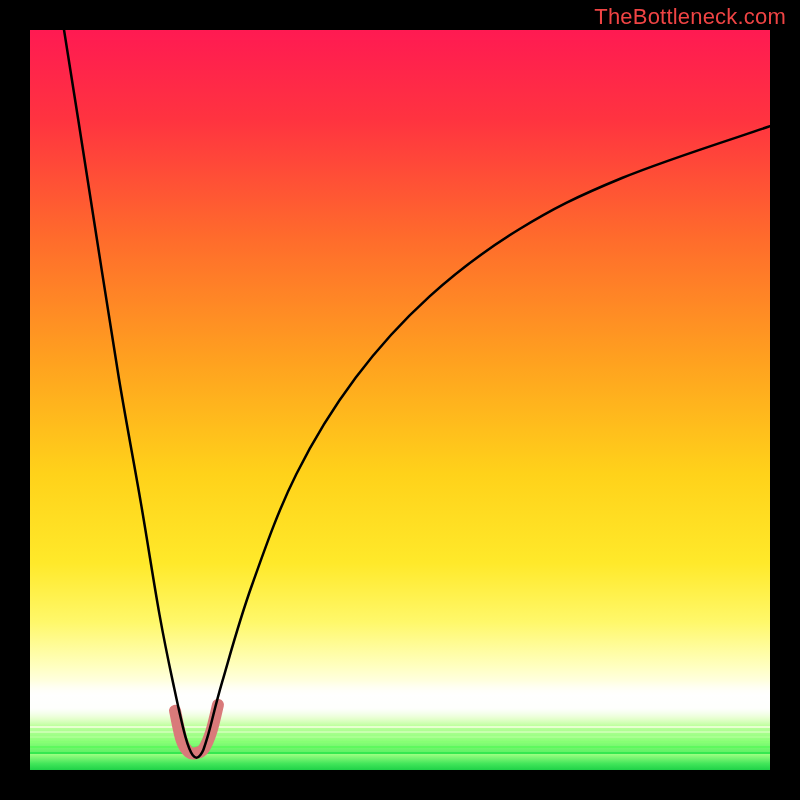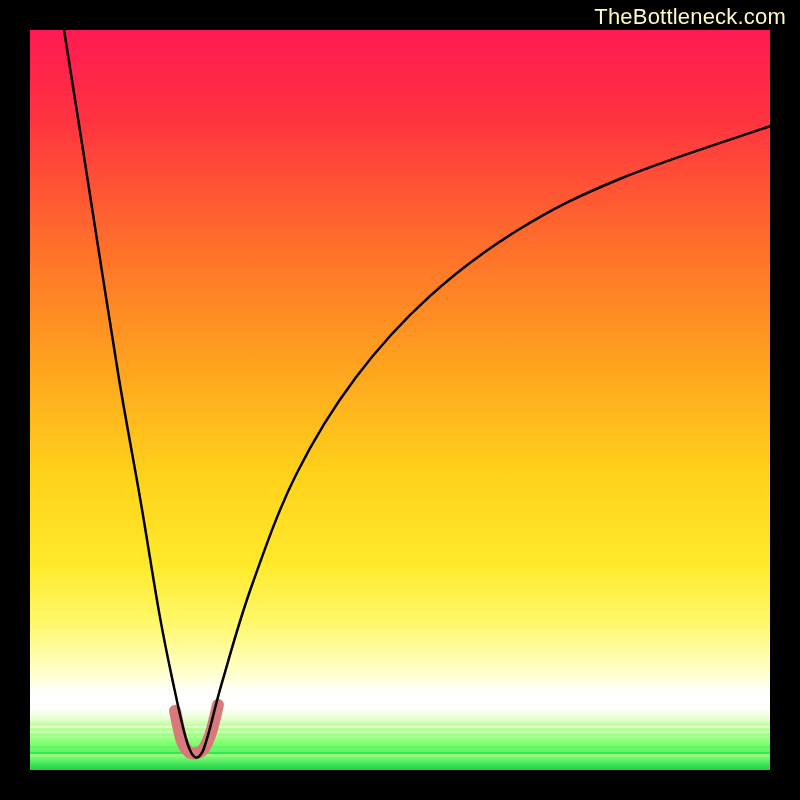--- a/index.html
+++ b/index.html
@@ -54,21 +54,21 @@
     width: 740px;
     height: 740px;
     overflow: visible;
   }
   .watermark {
     position: absolute;
     top: 4px;
     right: 14px;
     font-family: Arial, Helvetica, sans-serif;
     font-size: 22px;
-    color: #fef9c3;
+    color: #ef4444;
     letter-spacing: 0.2px;
     user-select: none;
   }
 </style>
 </head>
 <body>
 
 <div class="frame">
 
   <div class="watermark">TheBottleneck.com</div>

